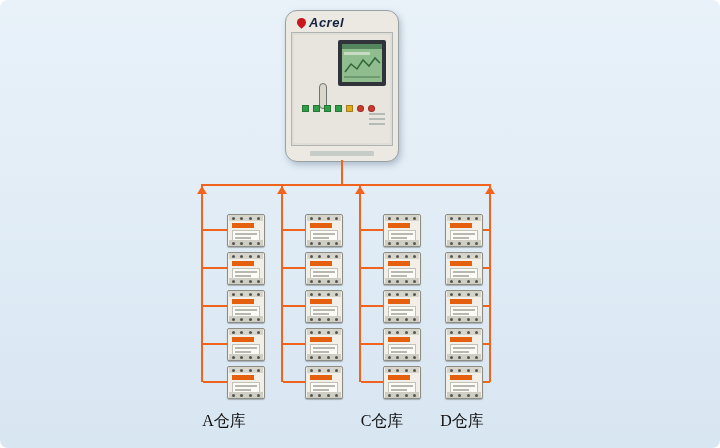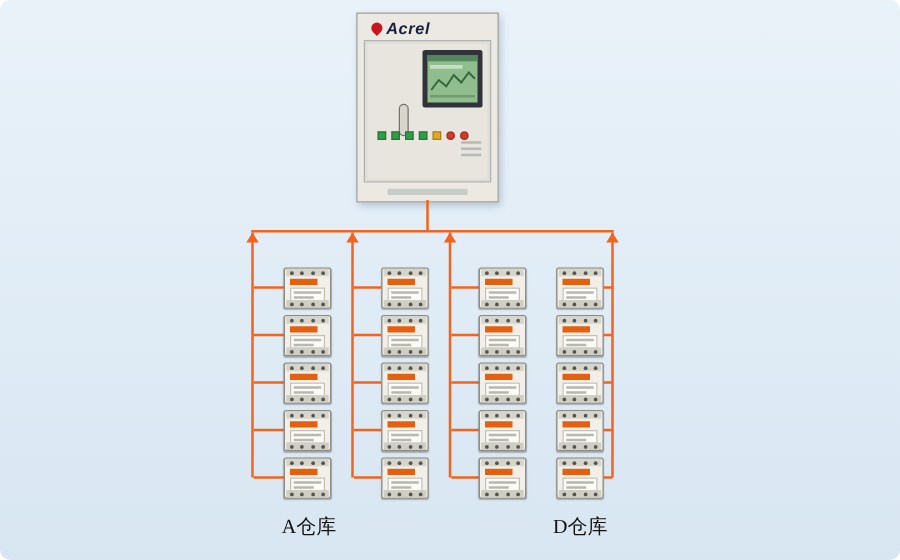--- a/index.html
+++ b/index.html
@@ -16,25 +16,25 @@
     background:linear-gradient(180deg,var(--bg-top),var(--bg-bottom));
     border-radius:8px;overflow:hidden;
   }
   
   .pipe{position:absolute;background:var(--line-color)}
   .arrow-up{position:absolute;width:0;height:0;
     border-left:5px solid transparent;border-right:5px solid transparent;
     border-bottom:8px solid var(--line-color)}
   .bus-label{position:absolute;left:300px;top:188px;width:92px;text-align:center;
     font-family:"Liberation Serif",serif;font-size:18px;color:#1d1d1d;letter-spacing:1px}
-  .col-label{position:absolute;width:90px;text-align:right;
+  .col-label{position:absolute;width:90px;text-align:center;
     font-family:"Liberation Serif",serif;font-size:16px;color:#111}
   
   .cabinet{position:absolute;left:285px;top:10px;width:114px;height:152px;
-    background:#ebe9e2;border:1px solid #99a1a3;border-radius:0;
+    background:#ebe9e2;border:1px solid #99a1a3;border-radius:12px;
     box-shadow:2px 3px 6px rgba(80,100,125,.35)}
   .logo{position:absolute;left:11px;top:4px;display:flex;align-items:center;gap:3px}
   .logo-mark{width:9px;height:9px;background:var(--brand-red);
     border-radius:50% 50% 50% 0;transform:rotate(-45deg)}
   .logo-text{font-size:13px;font-weight:bold;font-style:italic;color:#15213d;letter-spacing:.5px}
   .door{position:absolute;left:5px;top:21px;width:102px;height:114px;
     background:#e7e5de;border:1px solid #aeb4b2;box-shadow:inset 0 0 0 2px #dfddd6}
   .hmi{position:absolute;left:46px;top:7px;width:48px;height:46px;
     background:#30343a;border-radius:2px;padding:4px}
   .lcd{width:100%;height:100%;background:#8fbd8d;overflow:hidden}
@@ -406,20 +406,21 @@
         <div class="ln"></div>
         <div class="ln short"></div>
       </div>
       <div class="term bot">
         <div class="screw"></div>
         <div class="screw"></div>
         <div class="screw"></div>
         <div class="screw"></div>
       </div>
     </div>
+    <div class="col-label" style="left: 337px; top: 411px;">C仓库</div>
     <div class="pipe" style="left: 489px; top: 186px; width: 2px; height: 196px;"></div>
     <div class="arrow-up" style="left: 485px; top: 186px;"></div>
     <div class="pipe" style="left: 483px; top: 229px; width: 7px; height: 2px;"></div>
     <div class="device" style="left: 445px; top: 214px;">
       <div class="term top">
         <div class="screw"></div>
         <div class="screw"></div>
         <div class="screw"></div>
         <div class="screw"></div>
       </div>
@@ -508,14 +509,14 @@
         <div class="ln"></div>
         <div class="ln short"></div>
       </div>
       <div class="term bot">
         <div class="screw"></div>
         <div class="screw"></div>
         <div class="screw"></div>
         <div class="screw"></div>
       </div>
     </div>
-    <div class="col-label" style="left: 396px; top: 411px;">D仓库</div>
+    <div class="col-label" style="left: 417px; top: 411px;">D仓库</div>
   </div>
 
 </body></html>

